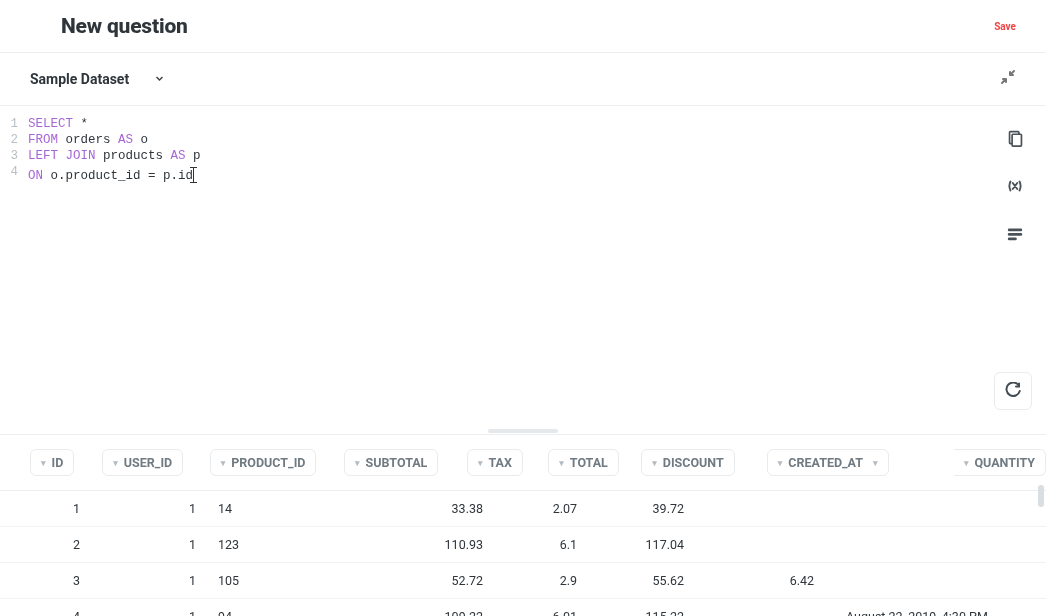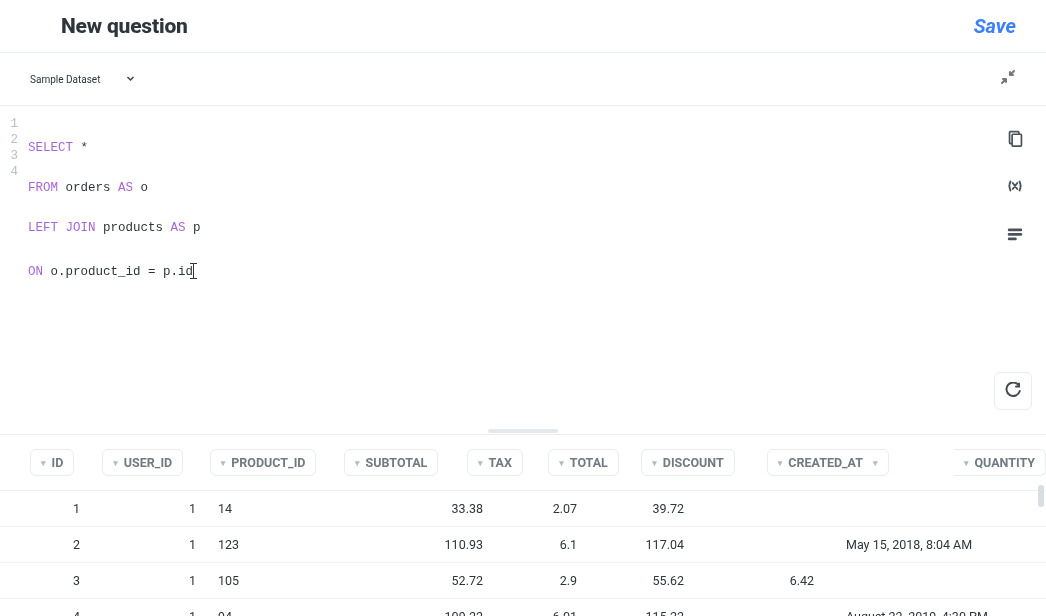--- a/index.html
+++ b/index.html
@@ -19,39 +19,38 @@
     padding: 14px 30px 14px 30px;
     border-bottom: 1px solid #eceff1;
   }
   .header .title {
     font-size: 21px;
     font-weight: 800;
     letter-spacing: -0.2px;
     margin-left: 31px;
   }
   .header .save {
-    color: #3b82f6;
+    color: #ef4444;
     font-weight: 700;
-    font-size: 20px;
-    cursor: pointer;
-    font-style: italic;
+    font-size: 10px;
+    cursor: pointer;
   }
   .dataset-bar {
     display: flex;
     align-items: center;
     justify-content: space-between;
     padding: 16px 30px 16px 30px;
     border-bottom: 1px solid #eceff1;
   }
   .dataset-bar .selector {
     display: flex;
     align-items: center;
     gap: 26px;
-    font-weight: 400;
-    font-size: 10px;
+    font-weight: 700;
+    font-size: 14px;
     cursor: pointer;
   }
   .dataset-bar .selector .chev {
     font-size: 10px;
     color: #444;
   }
   .contract-icon {
     color: #777;
     cursor: pointer;
   }
@@ -69,21 +68,21 @@
   }
   .gutter {
     text-align: right;
     color: #b8c0c6;
     padding-right: 10px;
     user-select: none;
     width: 18px;
   }
   .gutter div { height: 16px; }
   .code { white-space: pre; }
-  .code-line { height: 16px; margin-top: 24px; }
+  .code-line { height: 16px; }
   .kw { color: #a766d8; } 
   .pl { color: #2e353b; }
   .cursor-caret {
     display:inline-block;
     width:0px;
     height:15px;
     position: relative;
     top:3px;
   }
   .cursor-caret::before {
@@ -351,21 +350,20 @@
         <div class="c-discount"></div>
       </div>
       <div class="data-row">
         <div class="c-id">2</div>
         <div class="c-user">1</div>
         <div class="c-product">123</div>
         <div class="c-subtotal">110.93</div>
         <div class="c-tax">6.1</div>
         <div class="c-total">117.04</div>
         <div class="c-discount"></div>
-        <div class="c-created">May 15, 2018, 8:04 AM</div>
       </div>
       <div class="data-row">
         <div class="c-id">3</div>
         <div class="c-user">1</div>
         <div class="c-product">105</div>
         <div class="c-subtotal">52.72</div>
         <div class="c-tax">2.9</div>
         <div class="c-total">55.62</div>
         <div class="c-discount">6.42</div>
       </div>

